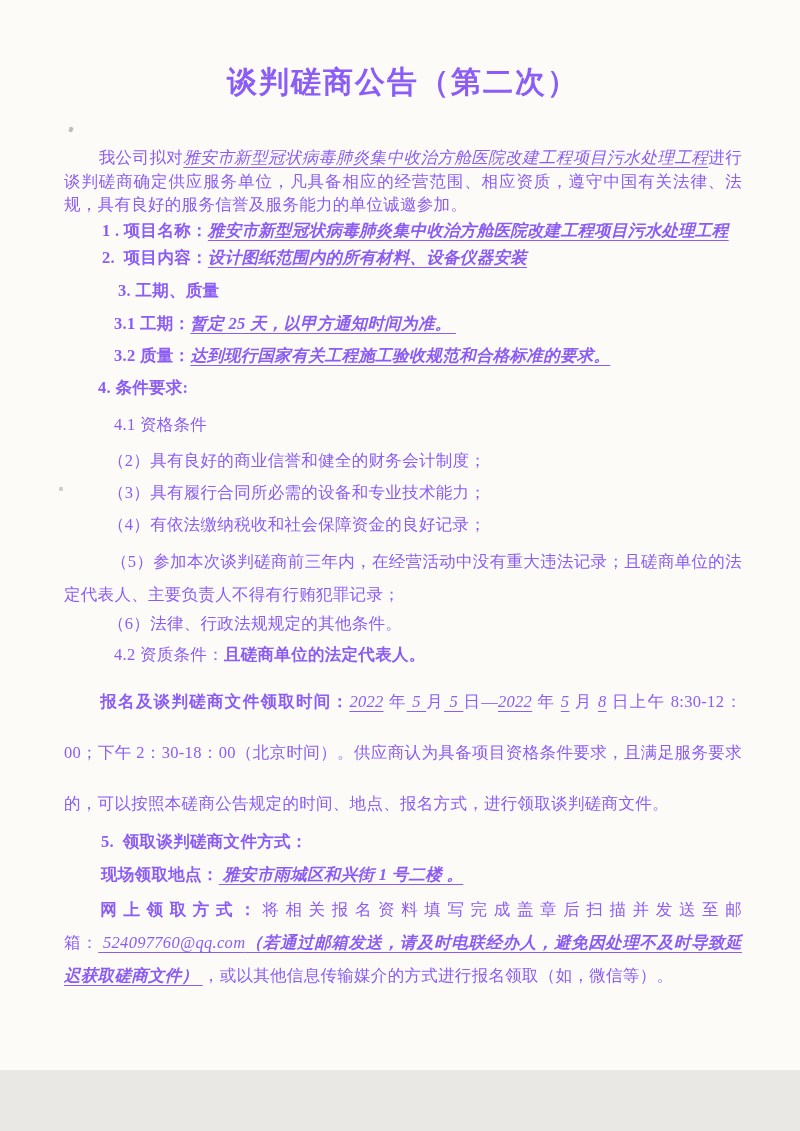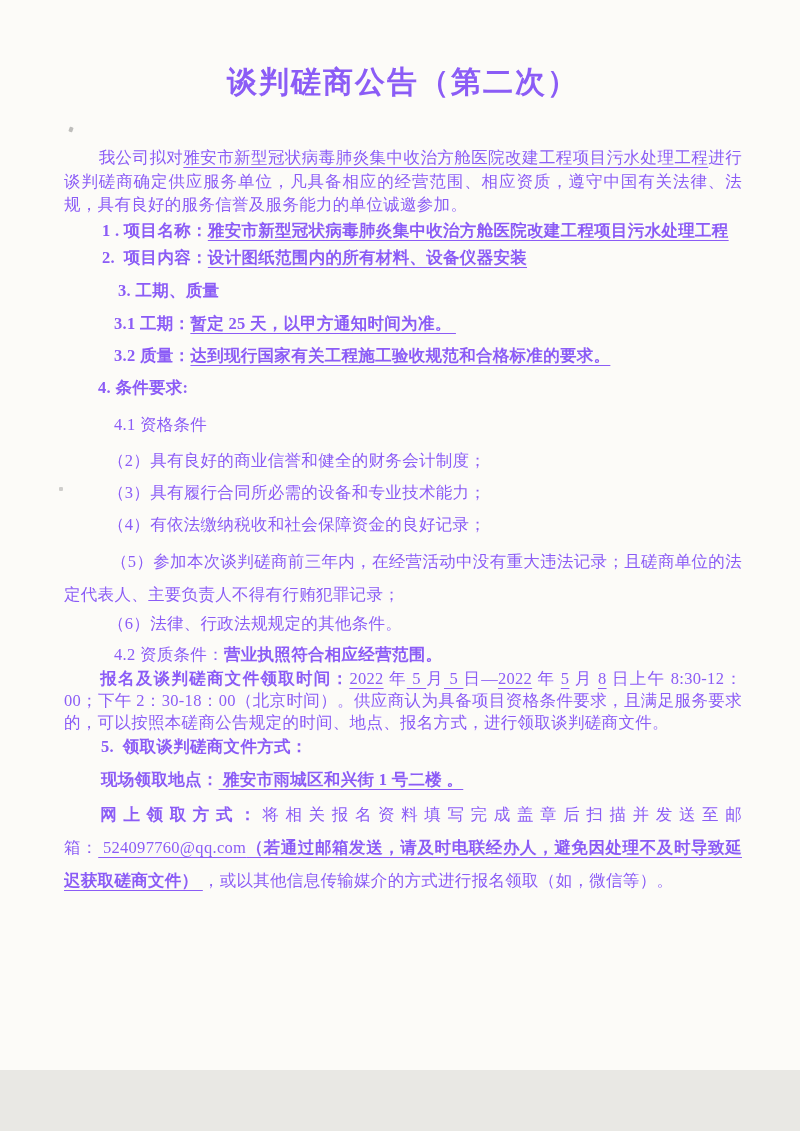--- a/index.html
+++ b/index.html
@@ -25,38 +25,38 @@
     font-weight:700;
     letter-spacing:2px;
   }
   p {
     margin:0;
     font-size:16.5px;
     line-height:26px;
     letter-spacing:0.3px;
   }
   .b { font-weight:700; }
-  .u { text-decoration:underline; text-underline-offset:4px; text-decoration-thickness:1.2px; }
+  .u { text-decoration:underline; text-underline-offset:4px; text-decoration-thickness:1.2px;font-style:italic; }
 
   #b0  { margin-top:44px; line-height:23.5px; text-indent:2.1em; text-align:justify; }
   #b1  { margin-top:0; margin-left:38px; white-space:nowrap; line-height:27px; }
   #b2  { margin-left:38px; line-height:27px; }
   #b3  { margin-top:7px;  margin-left:54px; }
   #b4  { margin-top:7px;  margin-left:50px; }
   #b5  { margin-top:6px;  margin-left:50px; }
   #b6  { margin-top:6px;  margin-left:34px; }
   #b7  { margin-top:11px; margin-left:50px; }
   #b8  { margin-top:6px;  margin-left:44px; }
   #b9  { margin-top:10px; margin-left:44px; }
   #b10 { margin-top:6px;  margin-left:44px; }
   #b11 { margin-top:6px;  margin-left:44px; }
   #b12 { margin-top:7px;  text-indent:2.85em; line-height:33px; text-align:justify; }
   #b13 { margin-left:44px; }
   #b14 { margin-top:5px;  margin-left:50px; }
-  #b15 {  text-indent:2.2em; line-height:22px; text-align:justify; }
+  #b15 { margin-top:8px;  text-indent:2.2em; line-height:51px; text-align:justify; }
   #b16 { margin-left:37px; }
   #b17 { margin-top:7px;  margin-left:37px; }
   #b18 { margin-top:5px;  text-indent:2.2em; line-height:33px; text-align:justify; }
   #b19 { margin-top:3px;  margin-left:37px; }
   #b20 { margin-top:8px;  margin-left:37px; }
 
   .speck {
     position:absolute;
     width:4px; height:5px;
     background:#8d8d8a;
@@ -83,18 +83,18 @@
   <p id="b3"><span class="b">3. 工期、质量</span></p>
   <p id="b4"><span class="b">3.1 工期：</span><span class="b u">暂定 25 天，以甲方通知时间为准。&nbsp;</span></p>
   <p id="b5"><span class="b">3.2 质量：</span><span class="b u">达到现行国家有关工程施工验收规范和合格标准的要求。</span></p>
   <p id="b6"><span class="b">4. 条件要求:</span></p>
   <p id="b7"><span>4.1 资格条件</span></p>
   <p id="b9"><span>（2）具有良好的商业信誉和健全的财务会计制度；</span></p>
   <p id="b10"><span>（3）具有履行合同所必需的设备和专业技术能力；</span></p>
   <p id="b11"><span>（4）有依法缴纳税收和社会保障资金的良好记录；</span></p>
   <p id="b12"><span>（5）参加本次谈判磋商前三年内，在经营活动中没有重大违法记录；且磋商单位的法定代表人、主要负责人不得有行贿犯罪记录；</span></p>
   <p id="b13"><span>（6）法律、行政法规规定的其他条件。</span></p>
-  <p id="b14"><span>4.2 资质条件：</span><span class="b">营业执照符合相应经营范围。</span></p>
+  <p id="b14"><span>4.2 资质条件：</span><span class="b">且磋商单位的法定代表人。</span></p>
   <p id="b15"><span class="b">报名及谈判磋商文件领取时间：</span><span class="u">2022</span><span> 年</span><span class="u"> 5 </span><span>月</span><span class="u"> 5 </span><span>日—</span><span class="u">2022</span><span> 年 </span><span class="u">5</span><span> 月 </span><span class="u">8</span><span> 日上午 8:30-12：00；下午 2：30-18：00（北京时间）。供应商认为具备项目资格条件要求，且满足服务要求的，可以按照本磋商公告规定的时间、地点、报名方式，进行领取谈判磋商文件。</span></p>
   <p id="b16"><span class="b">5.&nbsp; 领取谈判磋商文件方式：</span></p>
   <p id="b17"><span class="b">现场领取地点：</span><span class="b u">&nbsp;雅安市雨城区和兴街 1 号二楼 。</span></p>
   <p id="b18"><span class="b">网上领取方式：</span><span>将相关报名资料填写完成盖章后扫描并发送至邮箱：</span><span class="u">&nbsp;524097760@qq.com</span><span class="b u">（若通过邮箱发送，请及时电联经办人，避免因处理不及时导致延迟获取磋商文件）&nbsp;</span><span>，或以其他信息传输媒介的方式进行报名领取（如，微信等）。</span></p>
 </div>
 
 </body></html>

